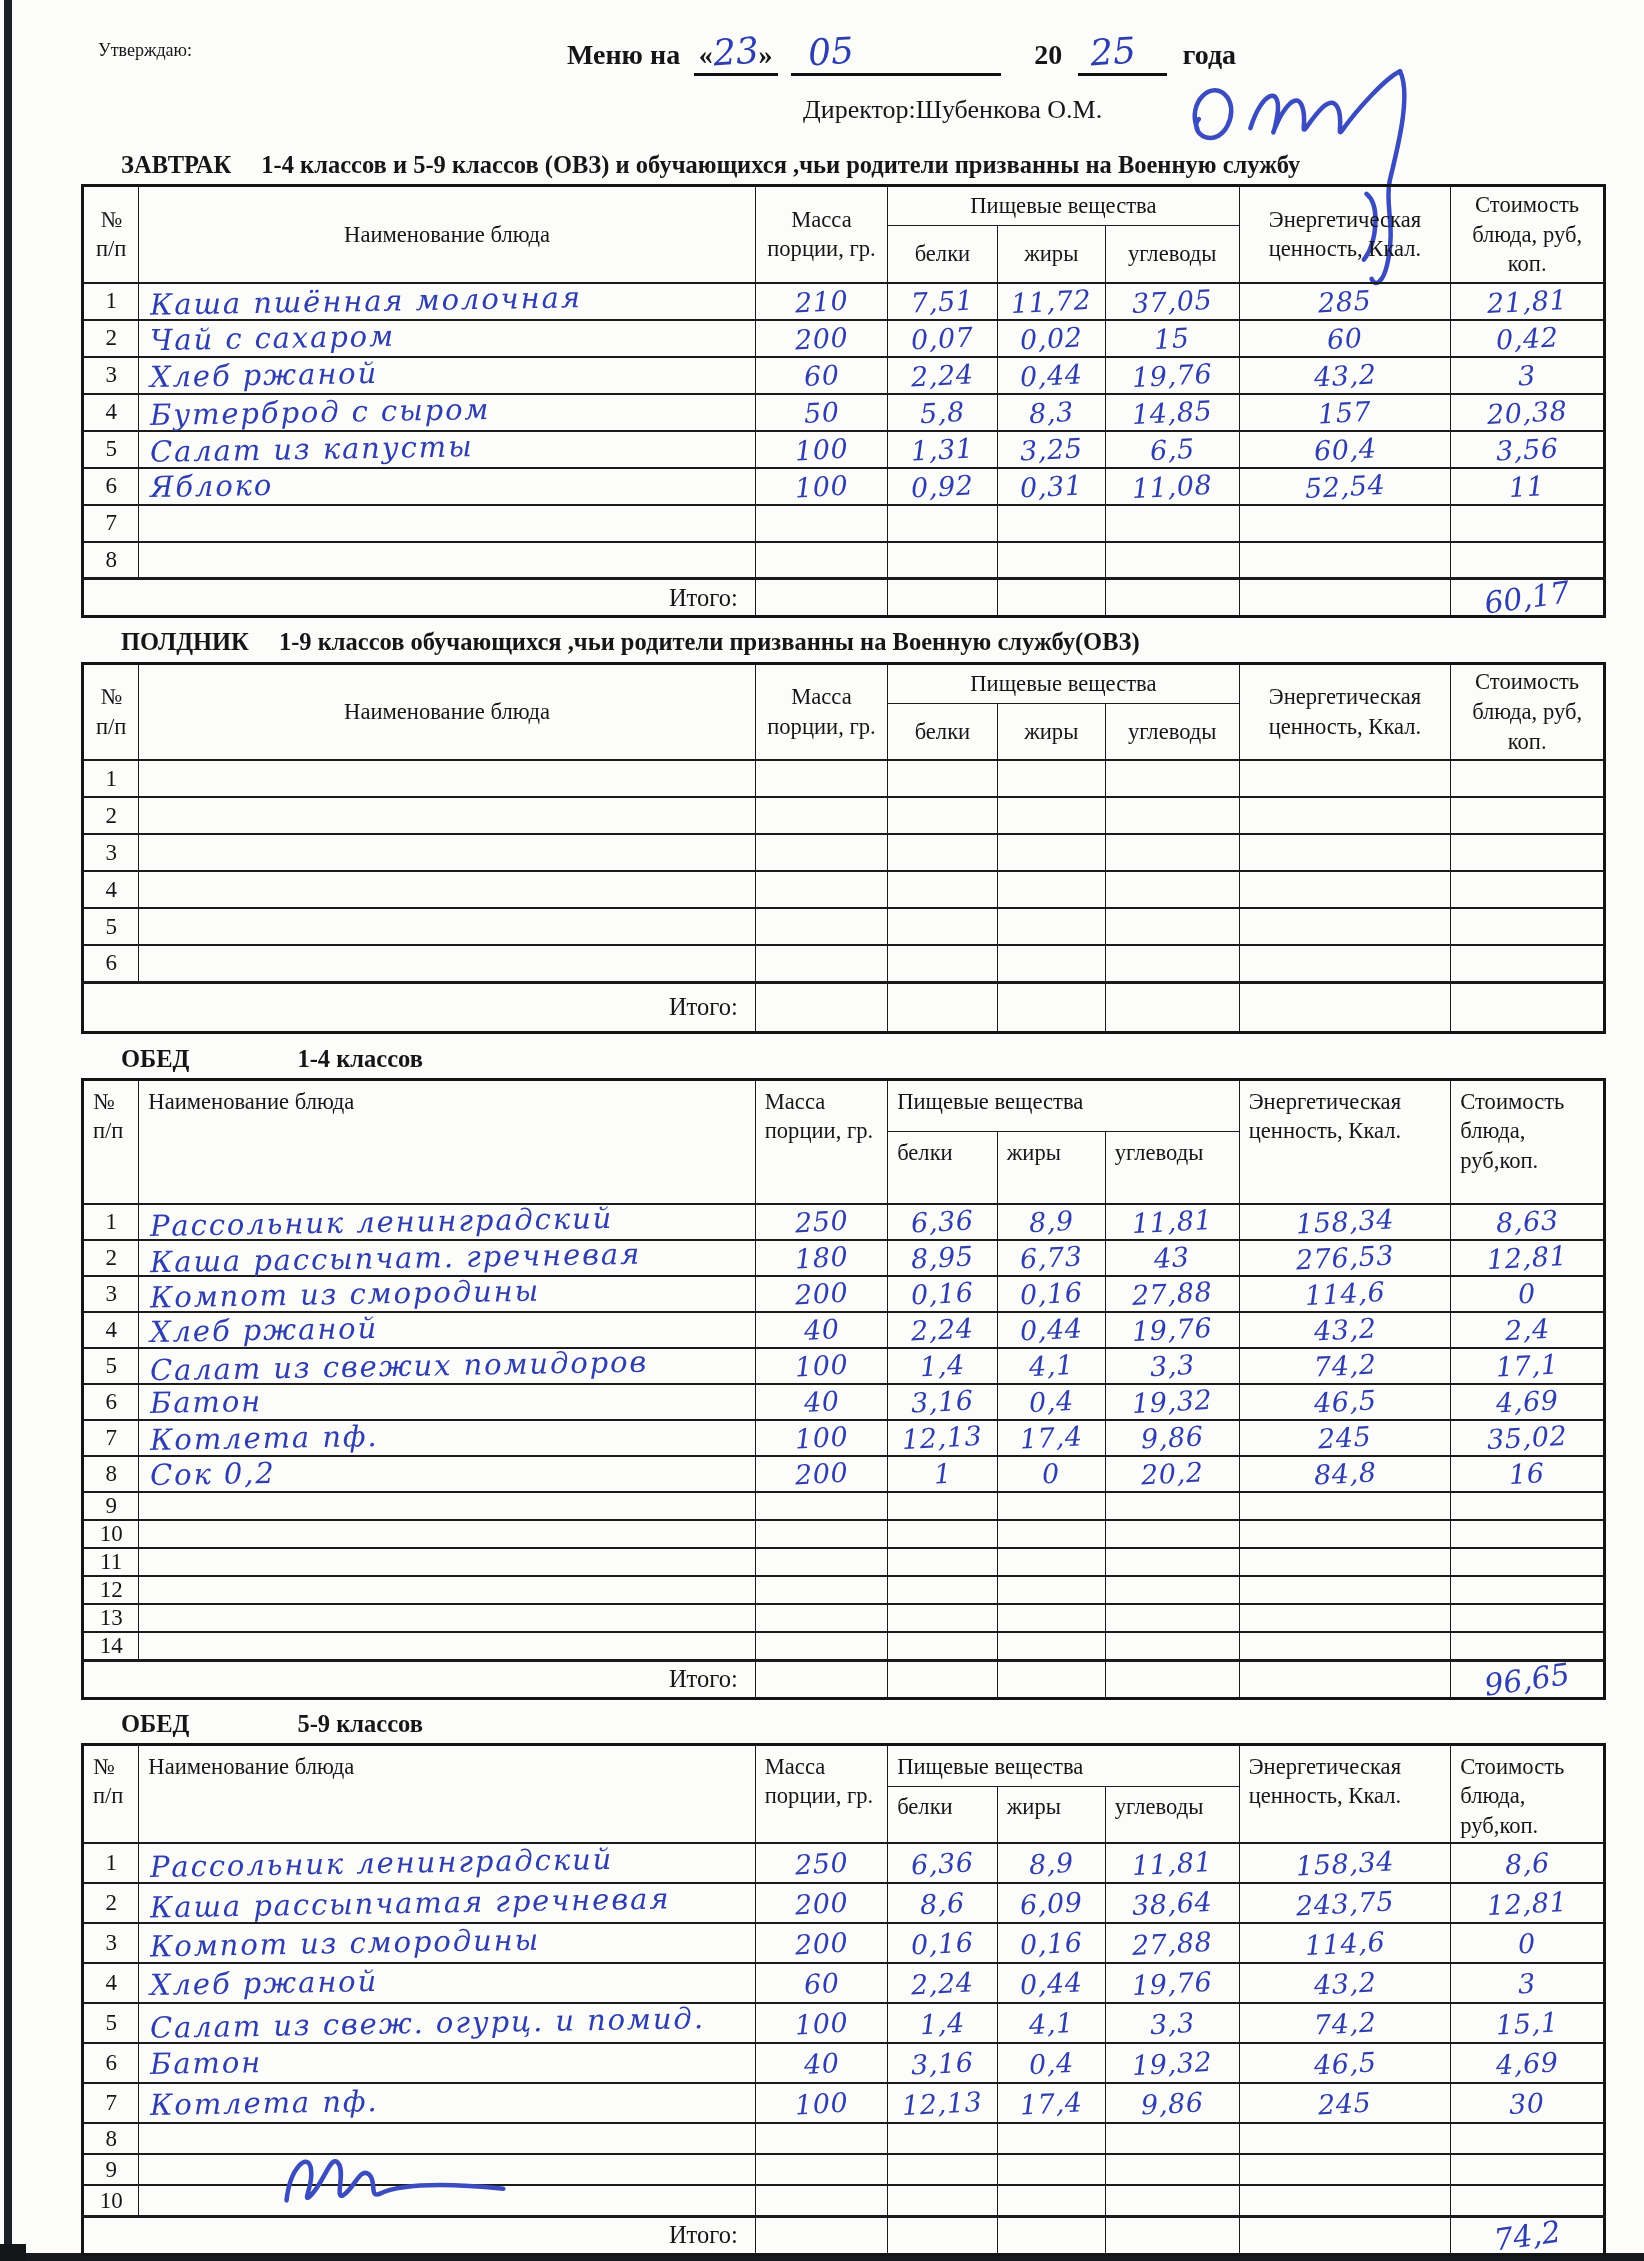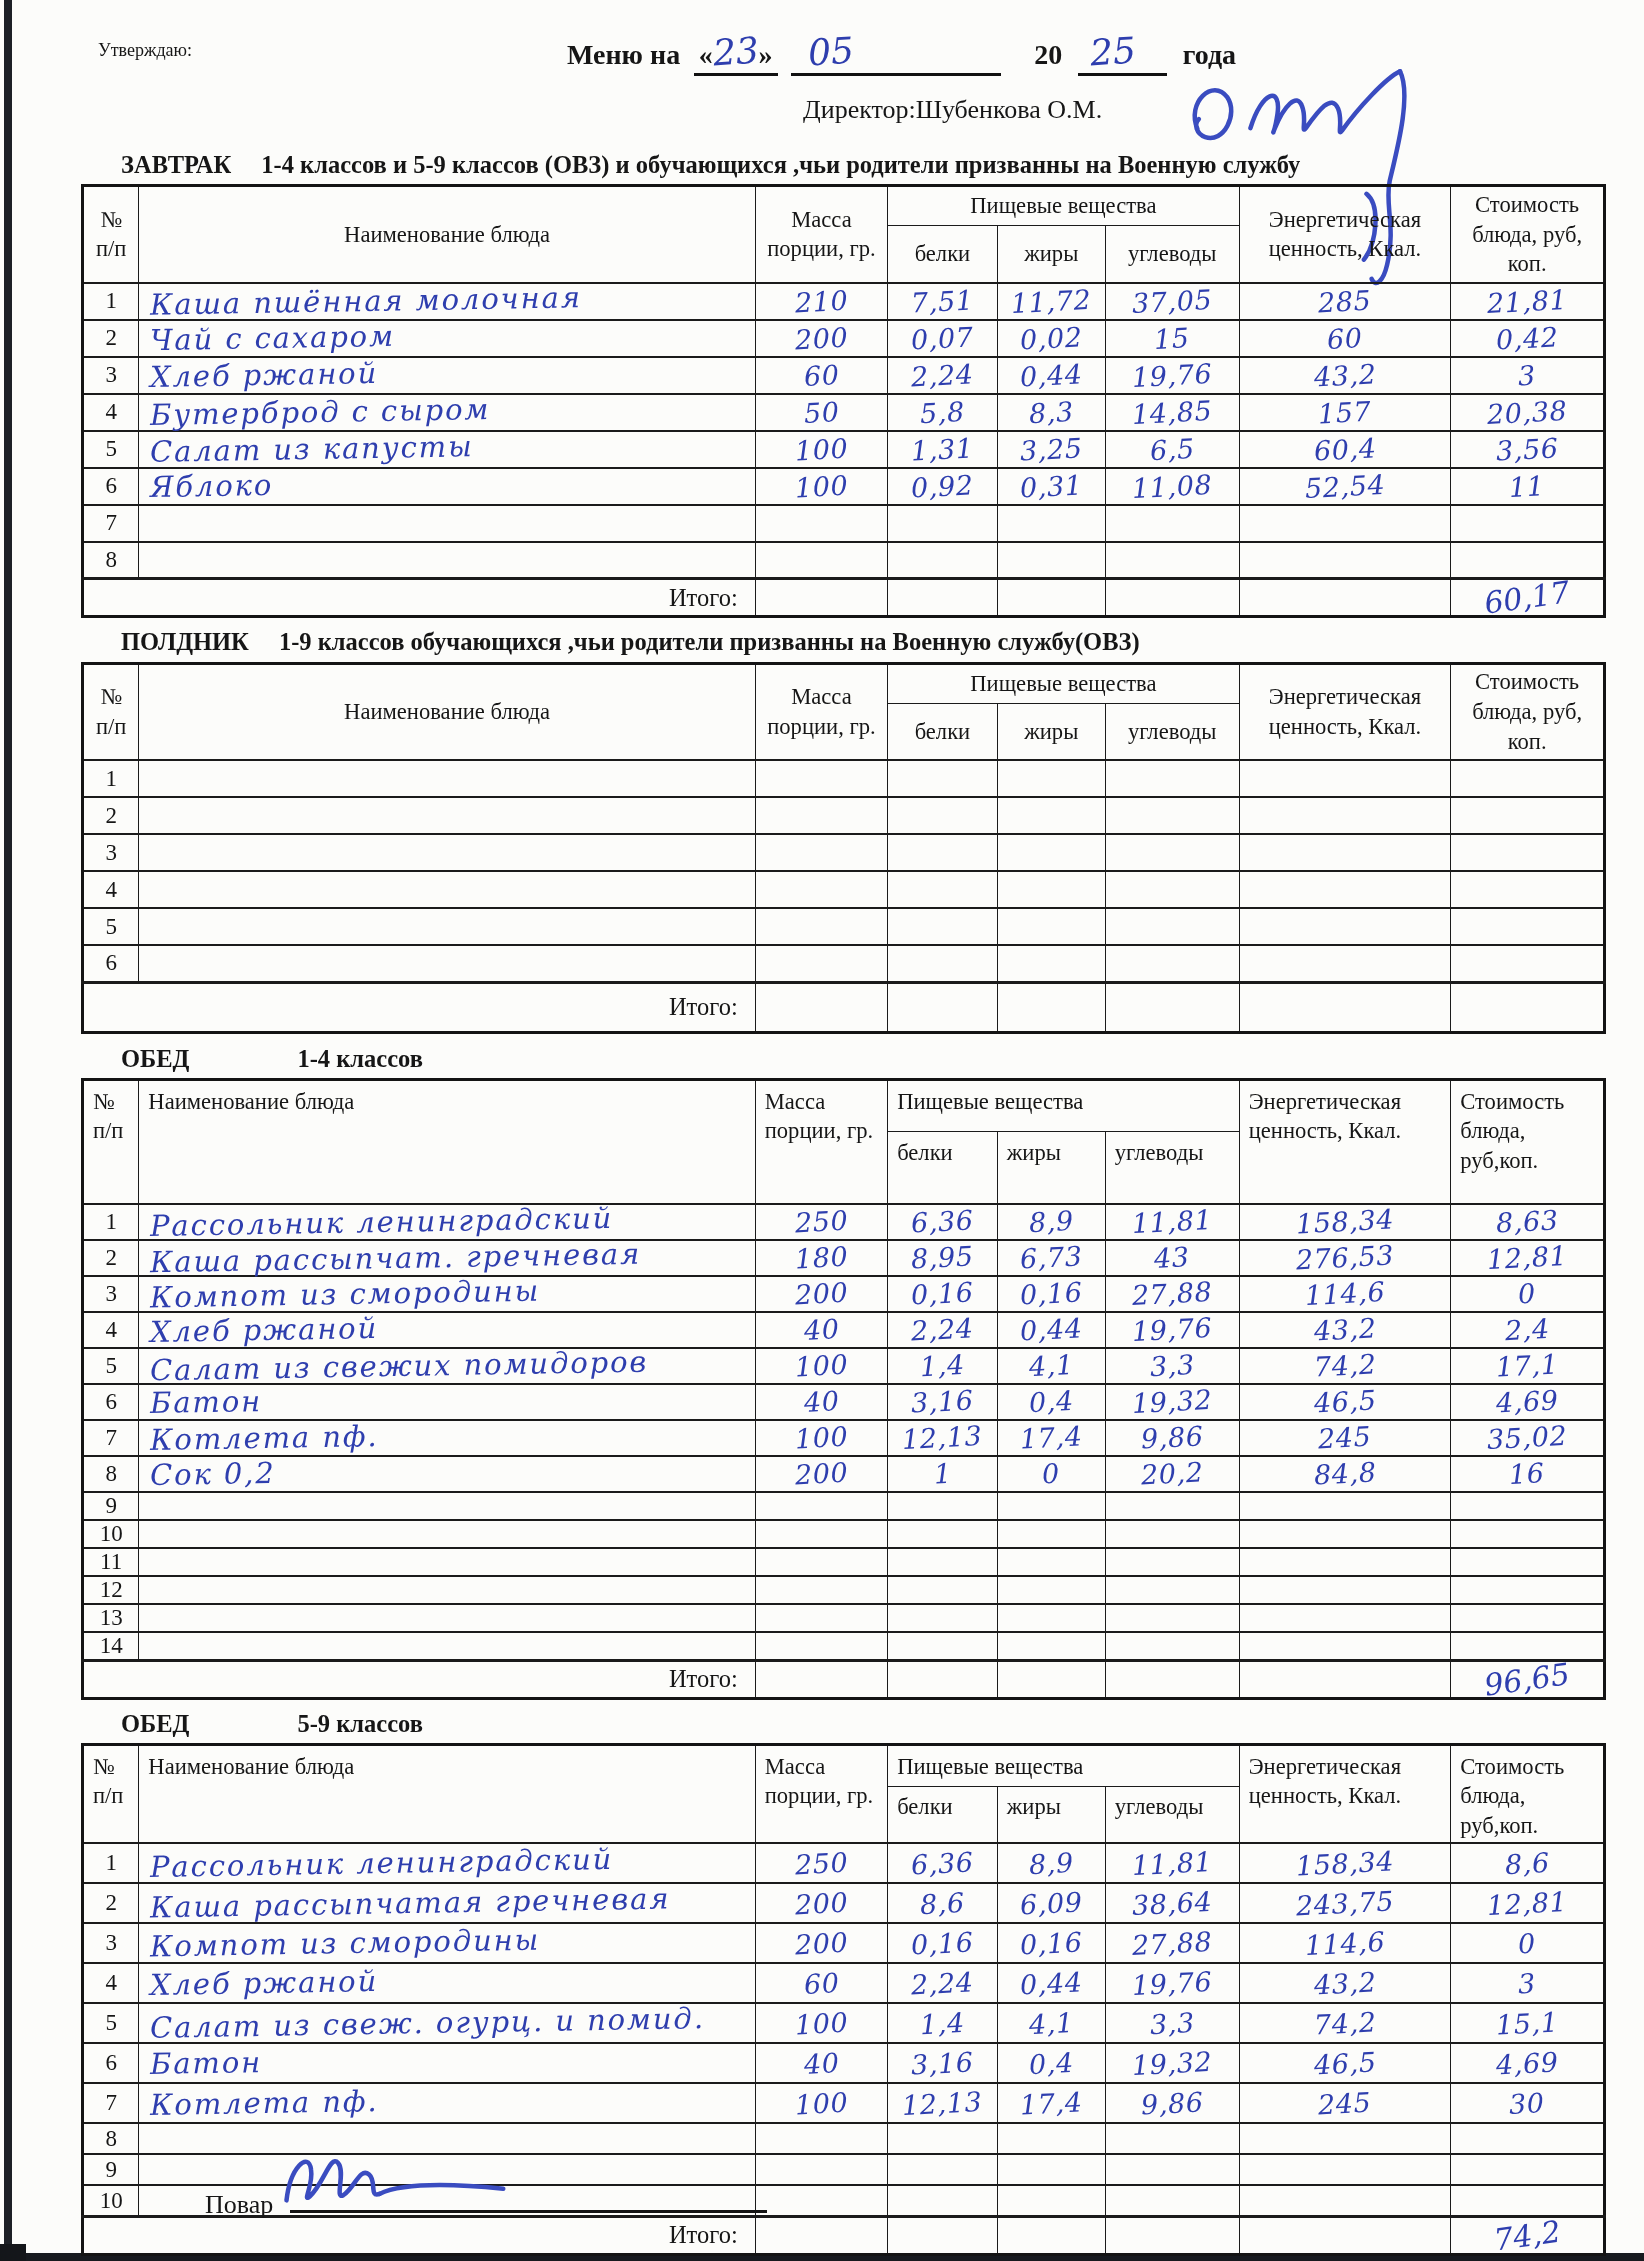--- a/index.html
+++ b/index.html
@@ -624,23 +624,20 @@
             <td></td>
             <td></td>
             <td></td>
             <td></td>
             <td class="itogo-value"><span class="hw hw-itogo">74,2</span></td>
           </tr>
         </tbody>
       </table>
     </div>
 
-  <div class="cook-line">
-    <span>Повар</span><span class="cook-underline"></span>
-  </div>
 
   <svg class="sig-cook" width="271" height="71" viewBox="0 0 420 110">
     <g fill="none" stroke="#3a4cc0" stroke-width="7" stroke-linecap="round">
       <path d="M 24 92 C 30 40, 58 16, 62 44 C 66 68, 48 96, 60 86 C 82 66, 92 20, 104 34 C 116 48, 98 92, 112 84 C 130 72, 138 40, 152 52 C 164 62, 152 88, 168 82"></path>
       <path d="M 168 82 C 210 62, 300 68, 360 74"></path>
     </g>
   </svg>
 
 </div>
 

